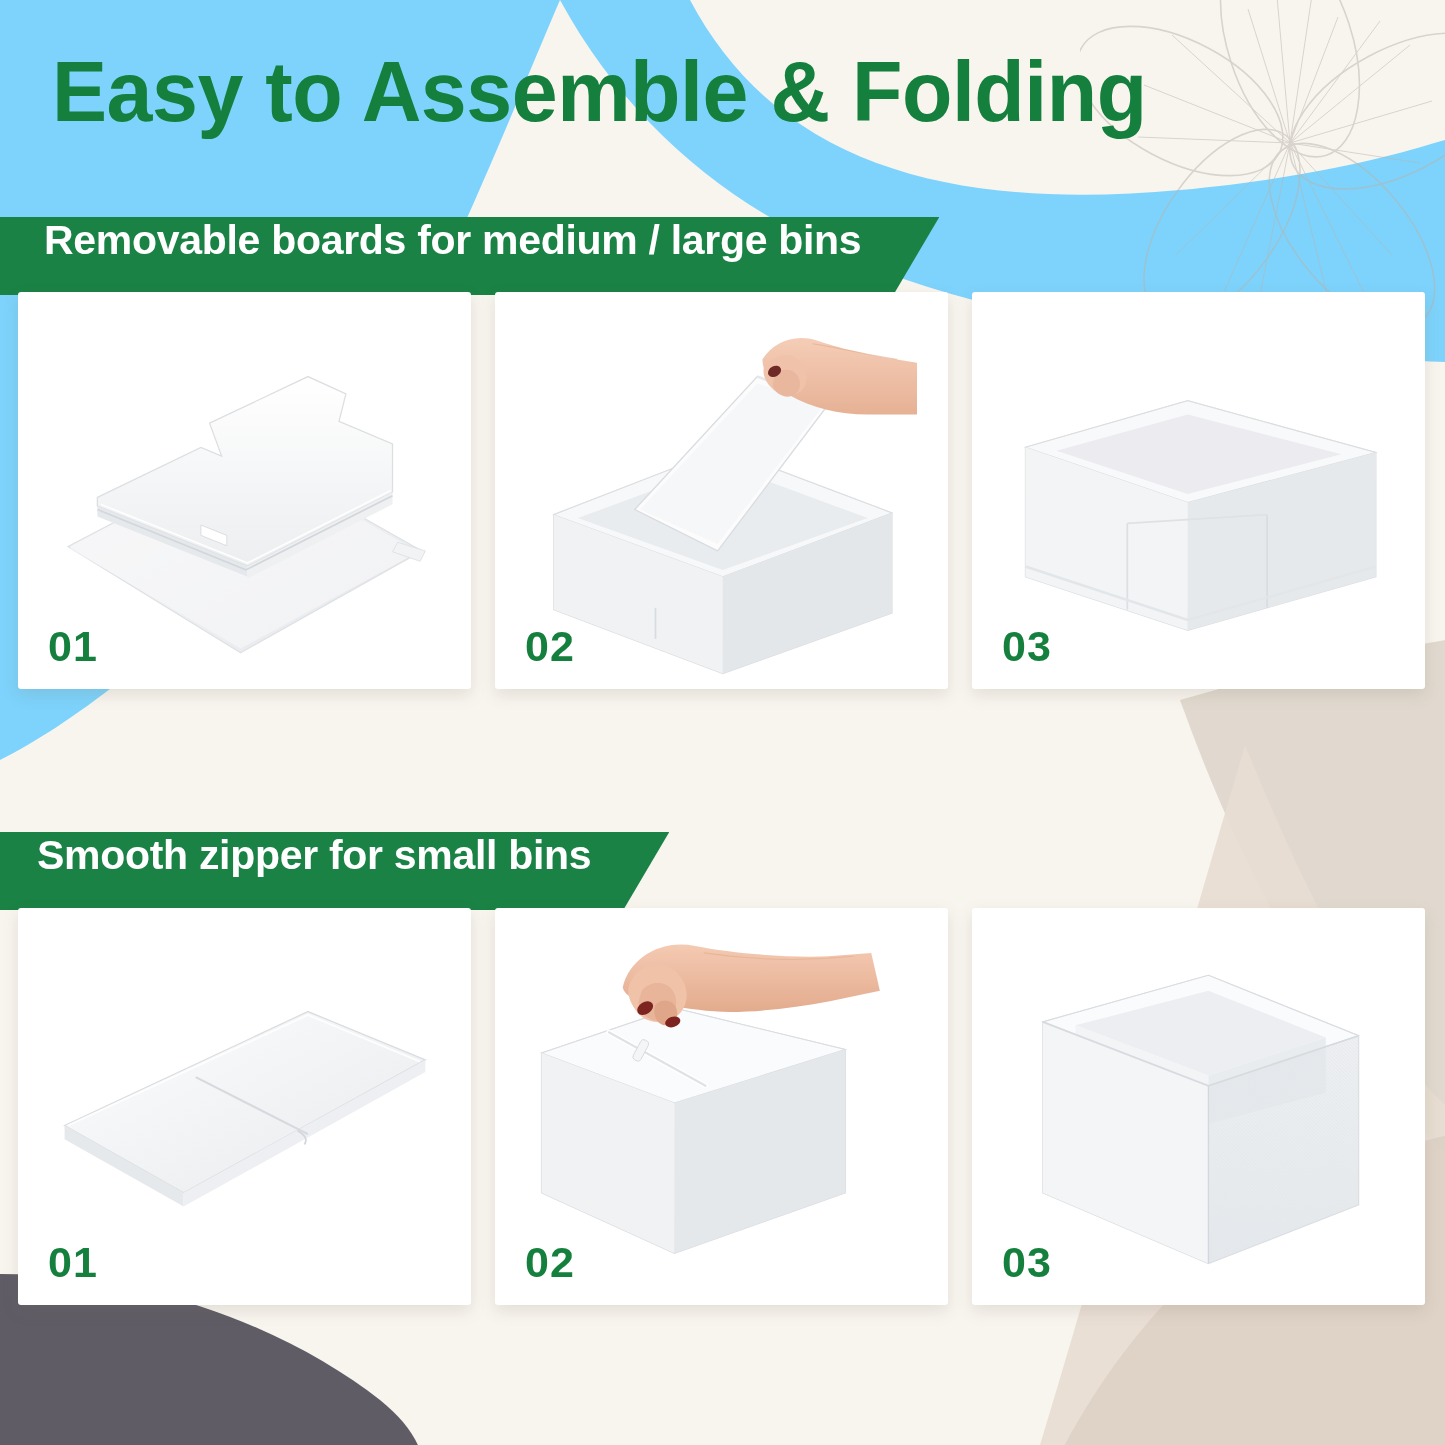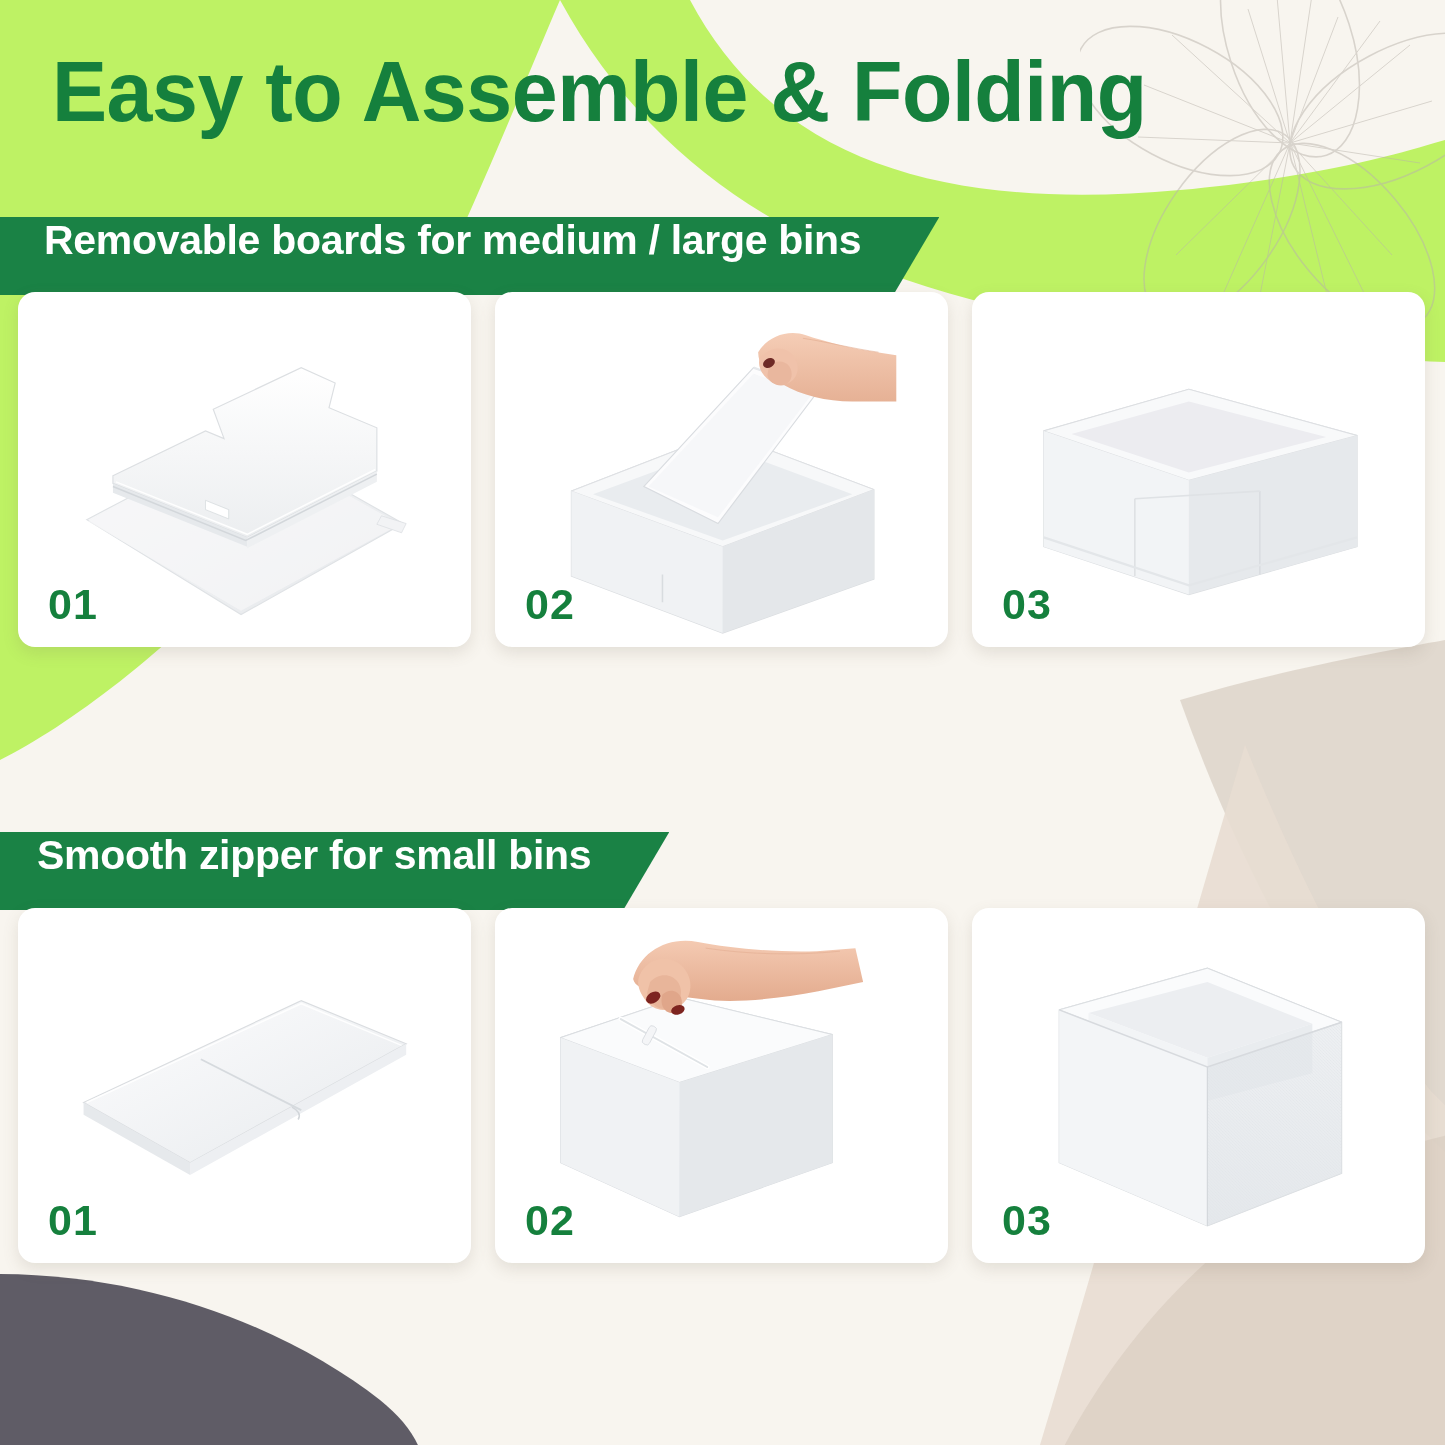--- a/index.html
+++ b/index.html
@@ -8,21 +8,21 @@
     width: 1445px;
     height: 1445px;
     overflow: hidden;
     font-family: "Liberation Sans", sans-serif;
   }
 
   .poster {
     position: relative;
     width: 1445px;
     height: 1445px;
-    background: #bef264;
+    background: #7dd3fc;
     overflow: hidden;
   }
 
   
   .bg-layer { position: absolute; pointer-events: none; }
 
   .bg-cream-right {
     left: 0; top: 0; width: 1445px; height: 1445px;
   }
 
@@ -74,23 +74,23 @@
     width: 1409px;
     display: flex;
     gap: 24px;
   }
   .row-1 { top: 292px; }
   .row-2 { top: 908px; }
 
   .card {
     position: relative;
     width: 453px;
-    height: 355px;
+    height: 397px;
     background: #ffffff;
-    border-radius: 17px;
+    border-radius: 3px;
     box-shadow: 0 6px 16px rgba(120,105,90,.16);
     overflow: hidden;
     flex: 0 0 auto;
   }
 
   .card-photo {
     position: absolute;
     inset: 0;
   }
   .card-photo svg { width: 100%; height: 100%; display: block; }

